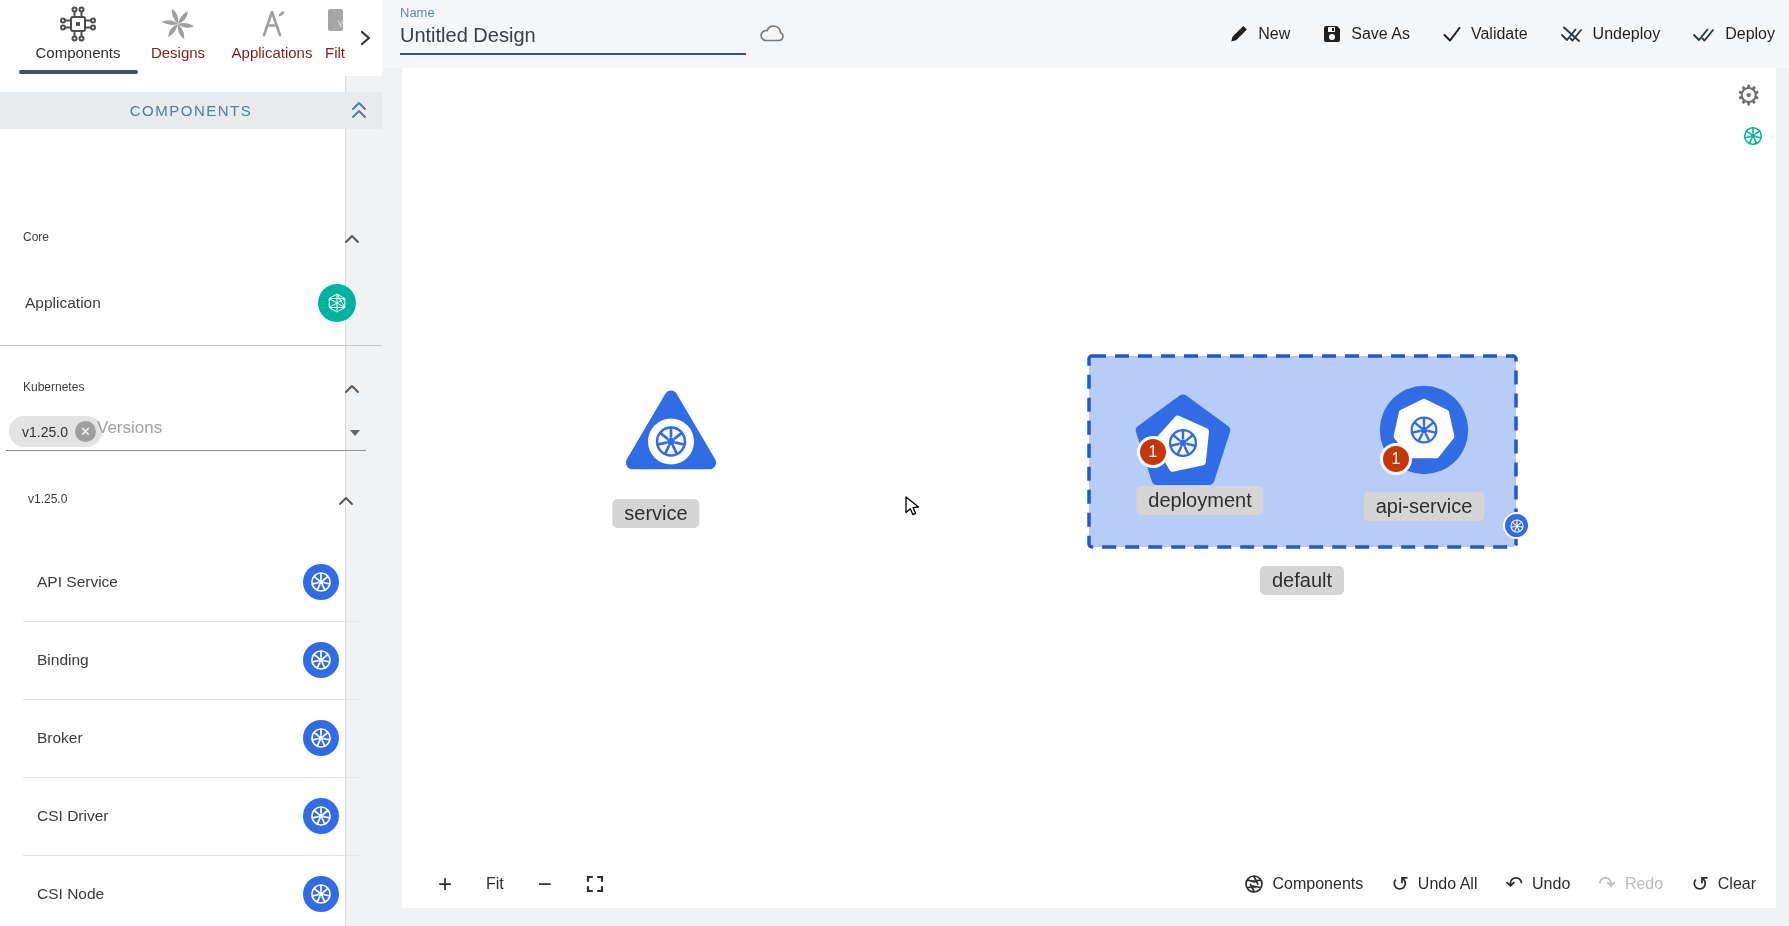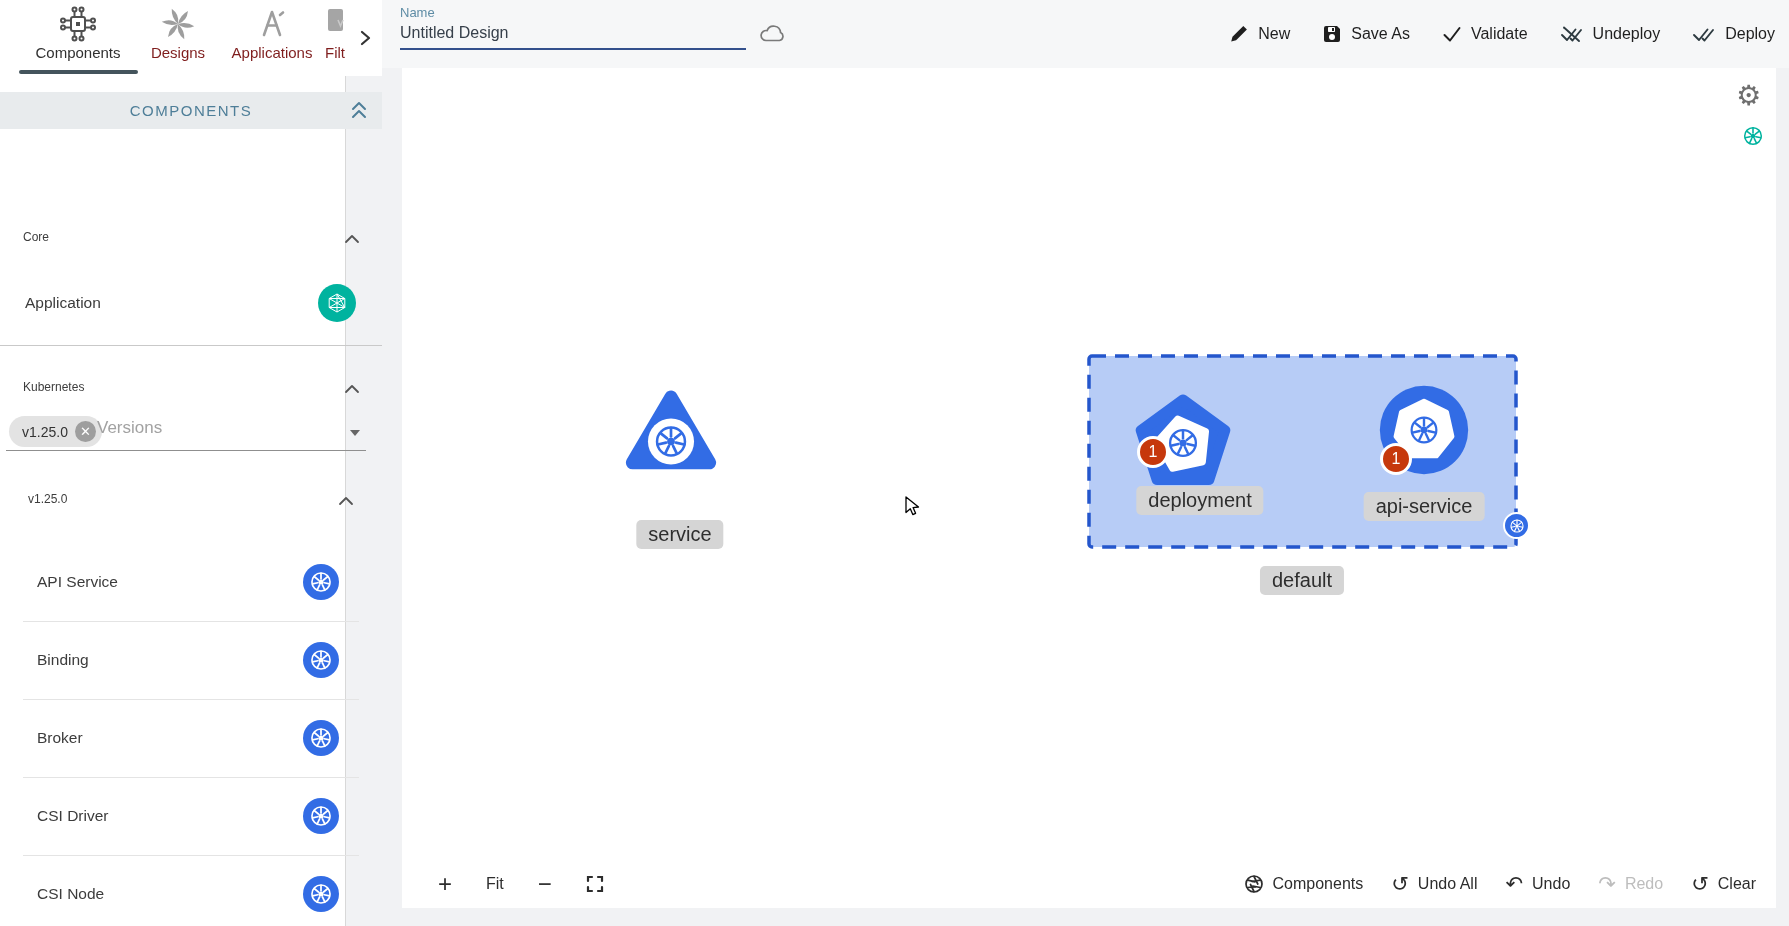--- a/index.html
+++ b/index.html
@@ -61,21 +61,21 @@
     border-top:6px solid #666; cursor:pointer; }
   .versions-underline { position:absolute; left:6px; top:36px; width:360px; height:1px;
     background:#8f8f8f; }
 
   
   .main { position:absolute; left:382px; top:0; width:1407px; height:926px; background:#f1f2f4; }
   .topbar { position:absolute; left:0; top:0; width:1407px; height:68px; background:#f6f7f8; }
   .name-group { position:absolute; left:18px; top:5px; width:346px; }
   .name-label { font-size:13px; color:#5e8ca5; }
   .name-input { width:346px; border:none; outline:none; background:transparent;
-    font-size:16px; color:#37404b; padding:4px 0 6px 0; border-bottom:2px solid #33508c;
+    font-size:20px; color:#37404b; padding:4px 0 6px 0; border-bottom:2px solid #33508c;
     font-family:"Liberation Sans", sans-serif; }
   .cloud-icon { position:absolute; left:376px; top:24px; }
 
   .actions { position:absolute; right:14px; top:0; height:68px; display:flex;
     align-items:center; gap:32px; }
   .action-btn { display:flex; align-items:center; gap:9px; cursor:pointer; }
   .action-btn .alabel { font-size:16px; color:#1f1f1f; }
 
   .canvas { position:absolute; left:20px; top:68px; width:1374px; height:840px;
     background:#fff; }
@@ -403,21 +403,21 @@
 
       <div class="node" style="left:221px; top:317px; width:96px; height:90px;">
         <svg width="96" height="90" viewBox="0 0 100 92">
           <path d="M50 12 L90 80 L10 80 Z" fill="#326CE5" stroke="#326CE5" stroke-width="14" stroke-linejoin="round"></path>
           <circle cx="50" cy="58" r="24" fill="#fff"></circle>
           <g transform="translate(50,58) scale(1.75)" style="color:#326CE5">
               <use href="#wheel"></use>
             </g>
         </svg>
       </div>
-      <span class="node-label" style="left:278px; top:431px;margin-top:21px;">service</span>
+      <span class="node-label" style="left:254px; top:431px;">service</span>
 
       <svg class="group-rect" width="431" height="195">
         <rect x="2" y="2" width="427" height="191" rx="3" fill="rgba(50,108,229,0.35)" stroke="#2456cc" stroke-width="3.5" stroke-dasharray="14 9"></rect>
       </svg>
 
       <div class="node" style="left:731px; top:324px; width:100px; height:100px;">
         <svg width="100" height="100" viewBox="0 0 100 100">
           <path d="M50 8 L91.8 38.4 L75.9 87.6 L24.1 87.6 L8.2 38.4 Z" fill="#326CE5" stroke="#326CE5" stroke-width="11" stroke-linejoin="round"></path>
           <path d="M50 26 L75.2 44.3 L65.6 74 L34.4 74 L24.8 44.3 Z" fill="#fff" stroke="#fff" stroke-width="6" stroke-linejoin="round" transform="rotate(-12 50 52)"></path>
           <g transform="translate(50,51) scale(1.55)" style="color:#326CE5">

